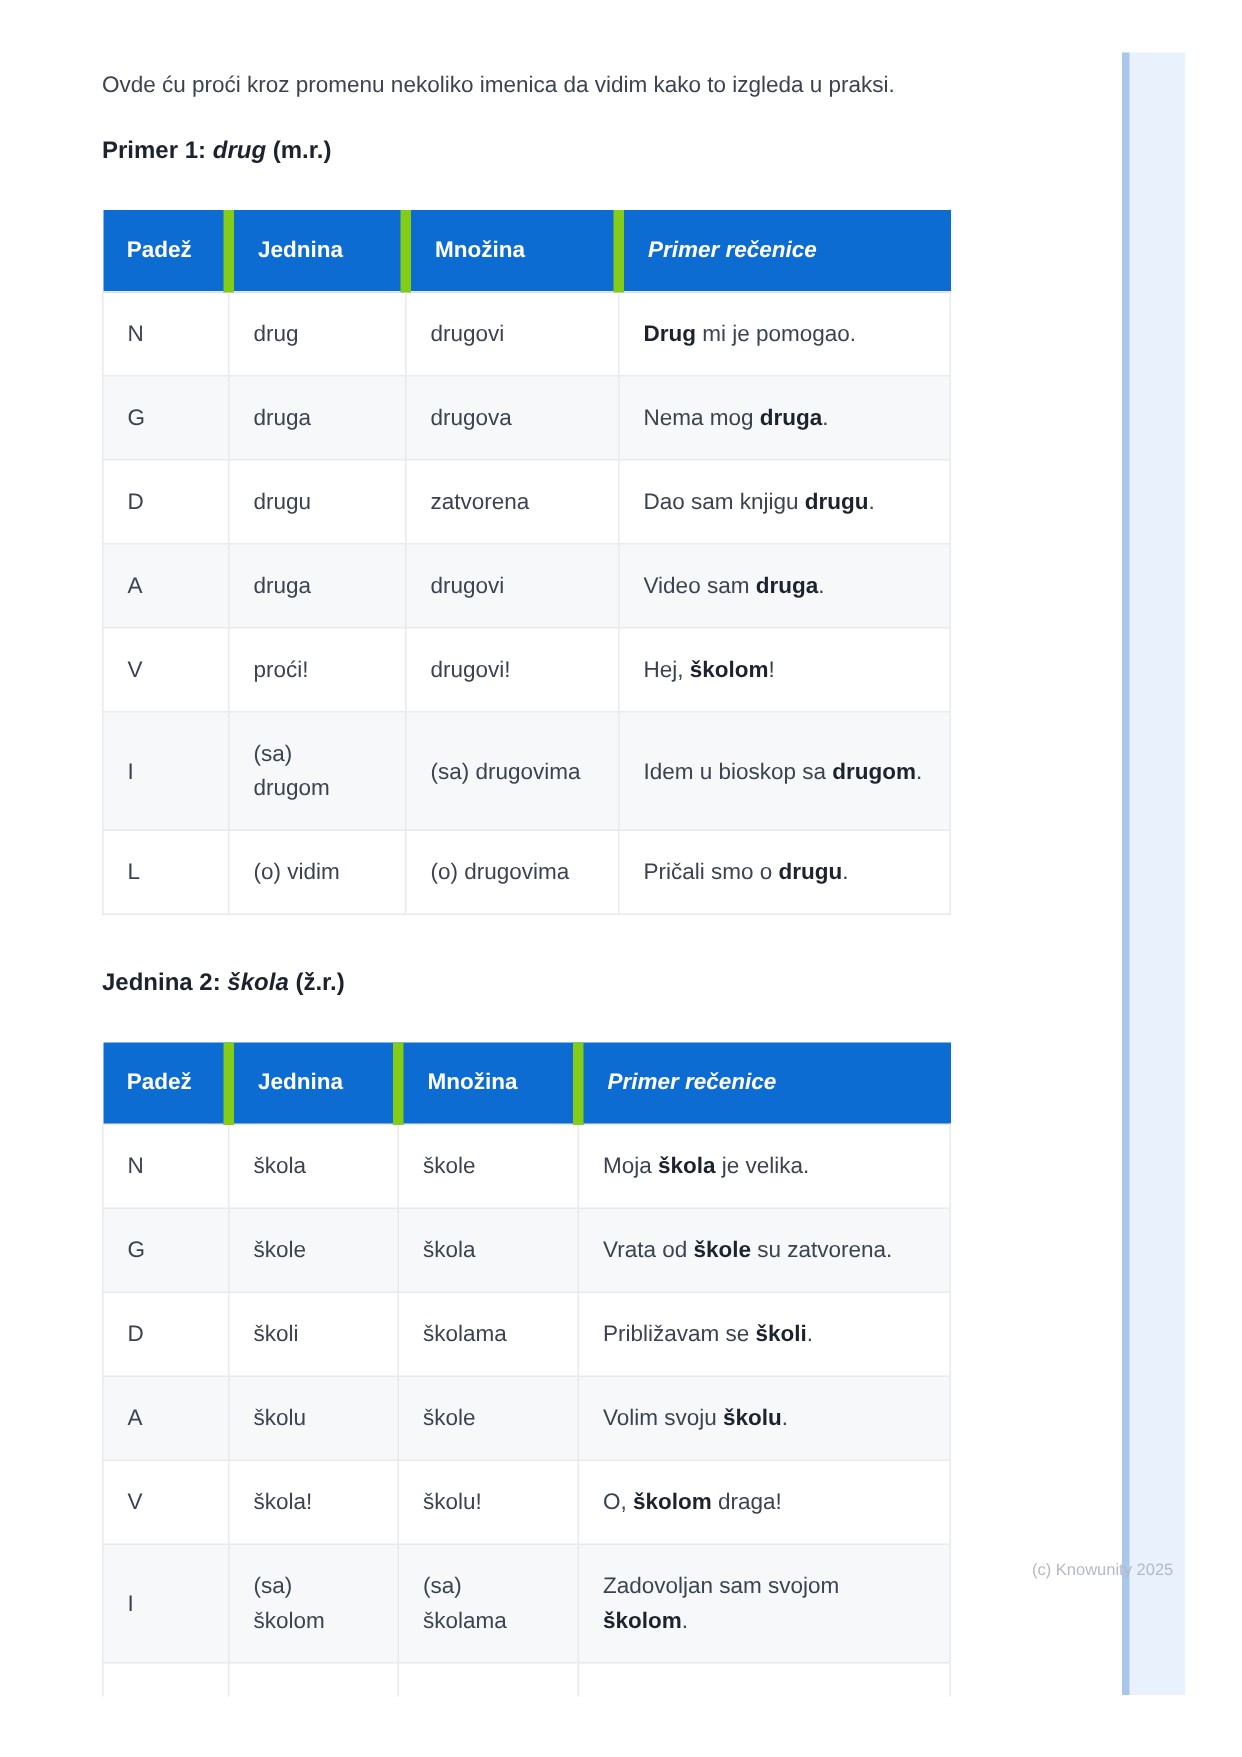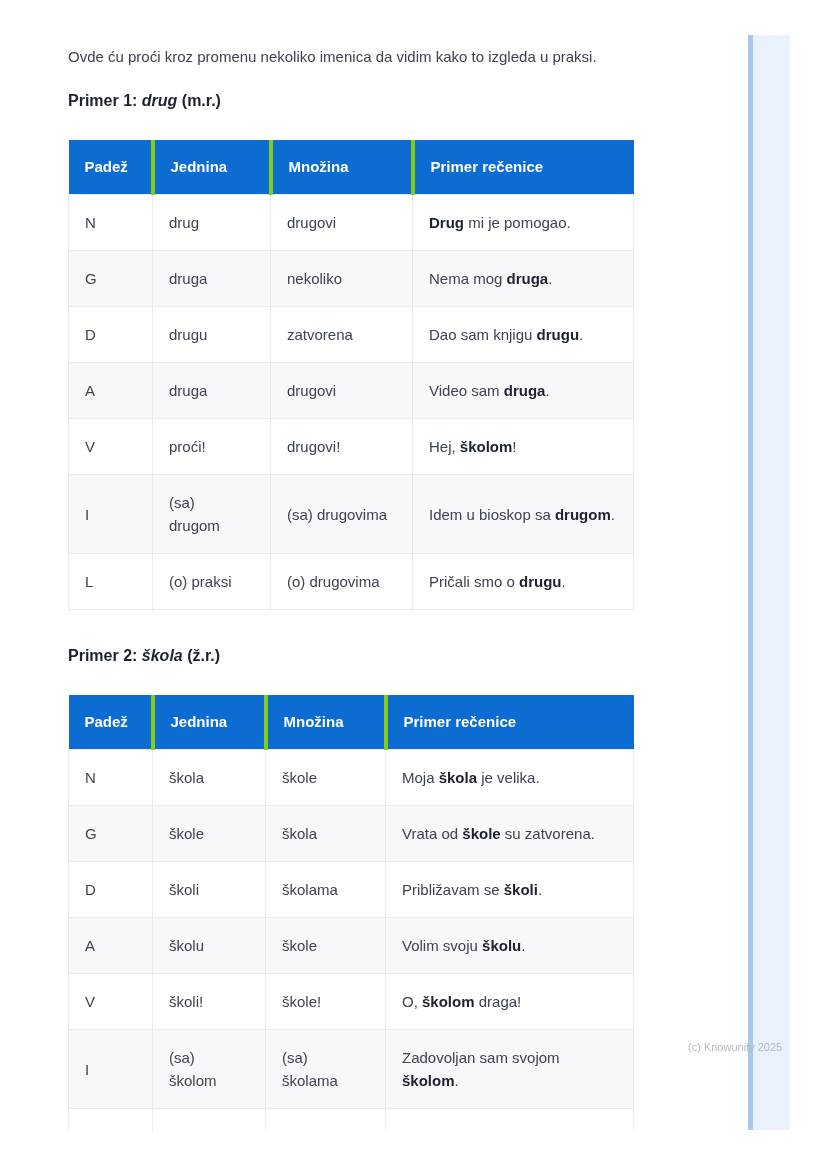--- a/index.html
+++ b/index.html
@@ -37,23 +37,23 @@
   .example-heading .hw{font-style:italic;}
   .example{margin-top:18px;}
   .example + .example{margin-top:36px;}
   table.decl{
     border-collapse:collapse;table-layout:fixed;width:565px;
     margin-top:29px;
   }
   table.decl th{
     background:var(--header-bg);color:#ffffff;font-weight:bold;
     font-size:15px;text-align:left;padding:16px 16px;line-height:22px;
-    border-right:4px solid #84cc16;
-  }
-  table.decl th:last-child{border-right:none;}
+    border-right:7px solid #84cc16;
+  }
+  table.decl th:last-child{border-right:none;font-style:italic;}
   table.decl td{
     font-size:15px;line-height:23px;padding:16px 16px;
     border:1px solid var(--border);vertical-align:middle;
     color:var(--text);background:#ffffff;
   }
   table.decl tr.stripe td{background:var(--stripe);}
   table.decl td.preline{white-space:pre-line;}
   table.decl td b{color:var(--text-strong);font-weight:bold;}
   tr.partial td{height:55px;}
   .page-edge-strip{
@@ -94,21 +94,21 @@
             <tbody>
               <tr class="">
                 <td>N</td>
                 <td class="preline">drug</td>
                 <td class="preline">drugovi</td>
                 <td><b>Drug</b> mi je pomogao.</td>
               </tr>
               <tr class="stripe">
                 <td>G</td>
                 <td class="preline">druga</td>
-                <td class="preline">nekoliko</td>
+                <td class="preline">drugova</td>
                 <td>Nema mog <b>druga</b>.</td>
               </tr>
               <tr class="">
                 <td>D</td>
                 <td class="preline">drugu</td>
                 <td class="preline">zatvorena</td>
                 <td>Dao sam knjigu <b>drugu</b>.</td>
               </tr>
               <tr class="stripe">
                 <td>A</td>
@@ -124,29 +124,29 @@
               </tr>
               <tr class="stripe">
                 <td>I</td>
                 <td class="preline">(sa)
 drugom</td>
                 <td class="preline">(sa) drugovima</td>
                 <td>Idem u bioskop sa <b>drugom</b>.</td>
               </tr>
               <tr class="">
                 <td>L</td>
-                <td class="preline">(o) praksi</td>
+                <td class="preline">(o) vidim</td>
                 <td class="preline">(o) drugovima</td>
                 <td>Pričali smo o <b>drugu</b>.</td>
               </tr>
             </tbody>
           </table>
         </section>
         <section class="example">
-          <h3 class="example-heading"><span>Primer 2: </span><span class="hw">škola</span><span> (ž.r.)</span></h3>
+          <h3 class="example-heading"><span>Jednina 2: </span><span class="hw">škola</span><span> (ž.r.)</span></h3>
           <table class="decl">
             <colgroup>
               <col style="width:84px">
               <col style="width:113px">
               <col style="width:120px">
               <col style="width:248px">
             </colgroup>
             <thead>
               <tr>
                 <th>Padež</th>
@@ -175,22 +175,22 @@
                 <td>Približavam se <b>školi</b>.</td>
               </tr>
               <tr class="stripe">
                 <td>A</td>
                 <td class="preline">školu</td>
                 <td class="preline">škole</td>
                 <td>Volim svoju <b>školu</b>.</td>
               </tr>
               <tr class="">
                 <td>V</td>
-                <td class="preline">školi!</td>
-                <td class="preline">škole!</td>
+                <td class="preline">škola!</td>
+                <td class="preline">školu!</td>
                 <td>O, <b>školom</b> draga!</td>
               </tr>
               <tr class="stripe">
                 <td>I</td>
                 <td class="preline">(sa)
 školom</td>
                 <td class="preline">(sa)
 školama</td>
                 <td>Zadovoljan sam svojom <b>školom</b>.</td>
               </tr>

